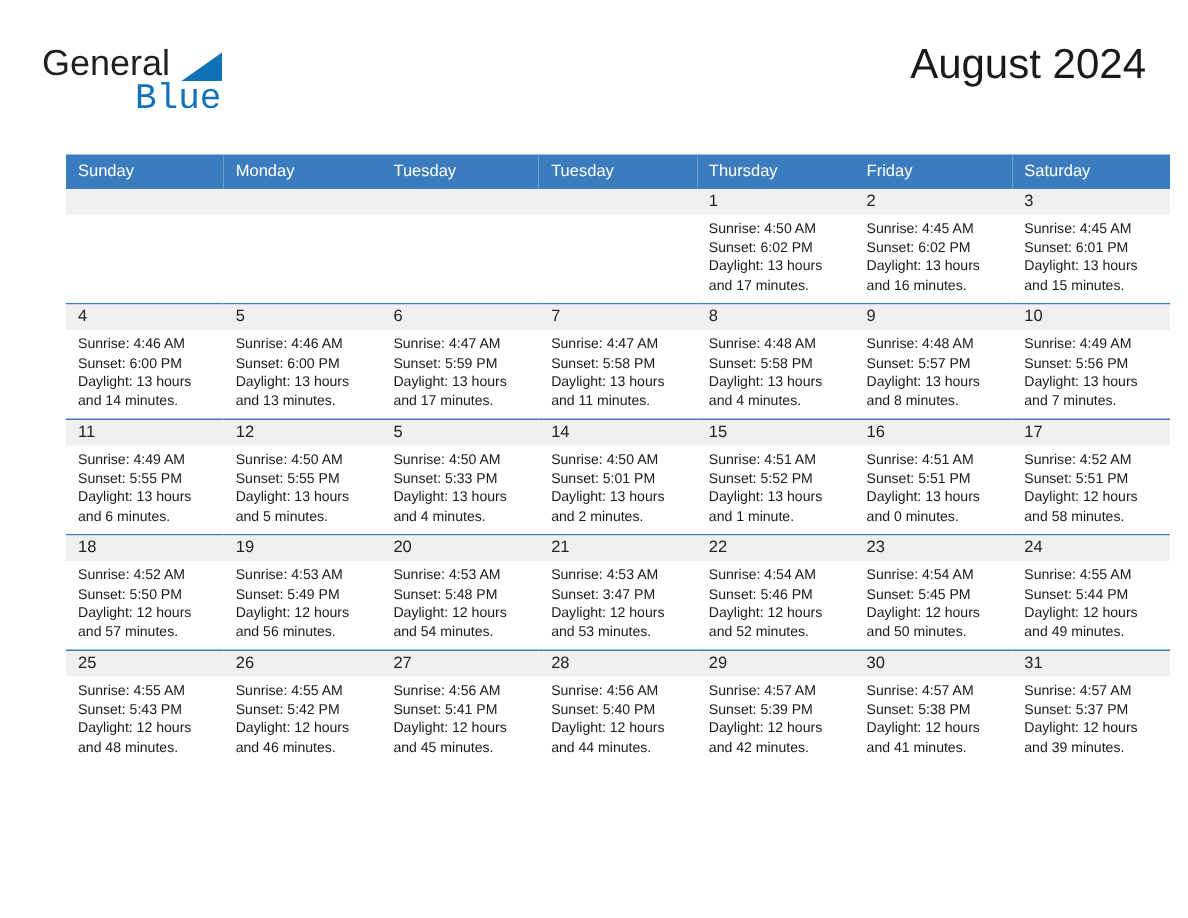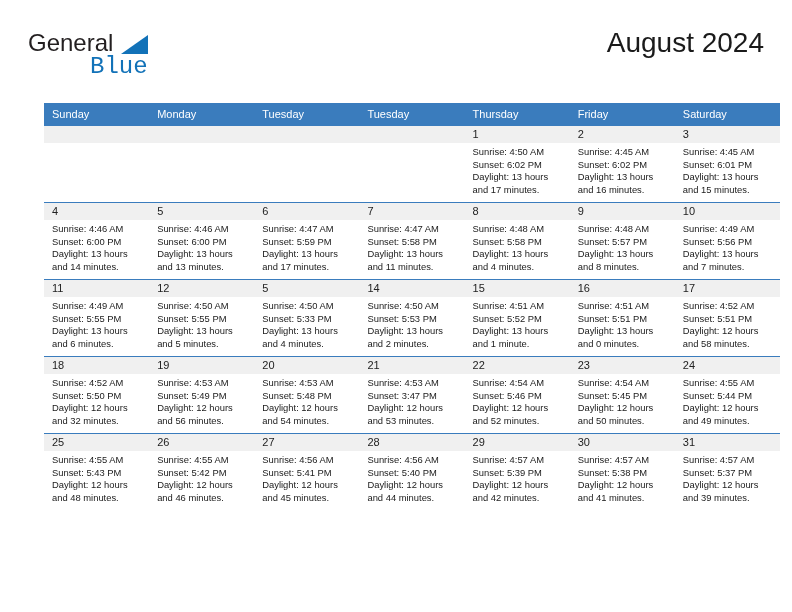--- a/index.html
+++ b/index.html
@@ -338,21 +338,21 @@
                 <div>Daylight: 13 hours</div>
                 <div>and 4 minutes.</div>
               </div>
             </div>
           </td>
           <td>
             <div class="daycell">
               <div class="daynum-band">14</div>
               <div class="dayinfo">
                 <div>Sunrise: 4:50 AM</div>
-                <div>Sunset: 5:53 PM</div>
+                <div>Sunset: 5:01 PM</div>
                 <div>Daylight: 13 hours</div>
                 <div>and 2 minutes.</div>
               </div>
             </div>
           </td>
           <td>
             <div class="daycell">
               <div class="daynum-band">15</div>
               <div class="dayinfo">
                 <div>Sunrise: 4:51 AM</div>
@@ -386,21 +386,21 @@
           </td>
         </tr>
         <tr class="week-row">
           <td>
             <div class="daycell">
               <div class="daynum-band">18</div>
               <div class="dayinfo">
                 <div>Sunrise: 4:52 AM</div>
                 <div>Sunset: 5:50 PM</div>
                 <div>Daylight: 12 hours</div>
-                <div>and 32 minutes.</div>
+                <div>and 57 minutes.</div>
               </div>
             </div>
           </td>
           <td>
             <div class="daycell">
               <div class="daynum-band">19</div>
               <div class="dayinfo">
                 <div>Sunrise: 4:53 AM</div>
                 <div>Sunset: 5:49 PM</div>
                 <div>Daylight: 12 hours</div>

